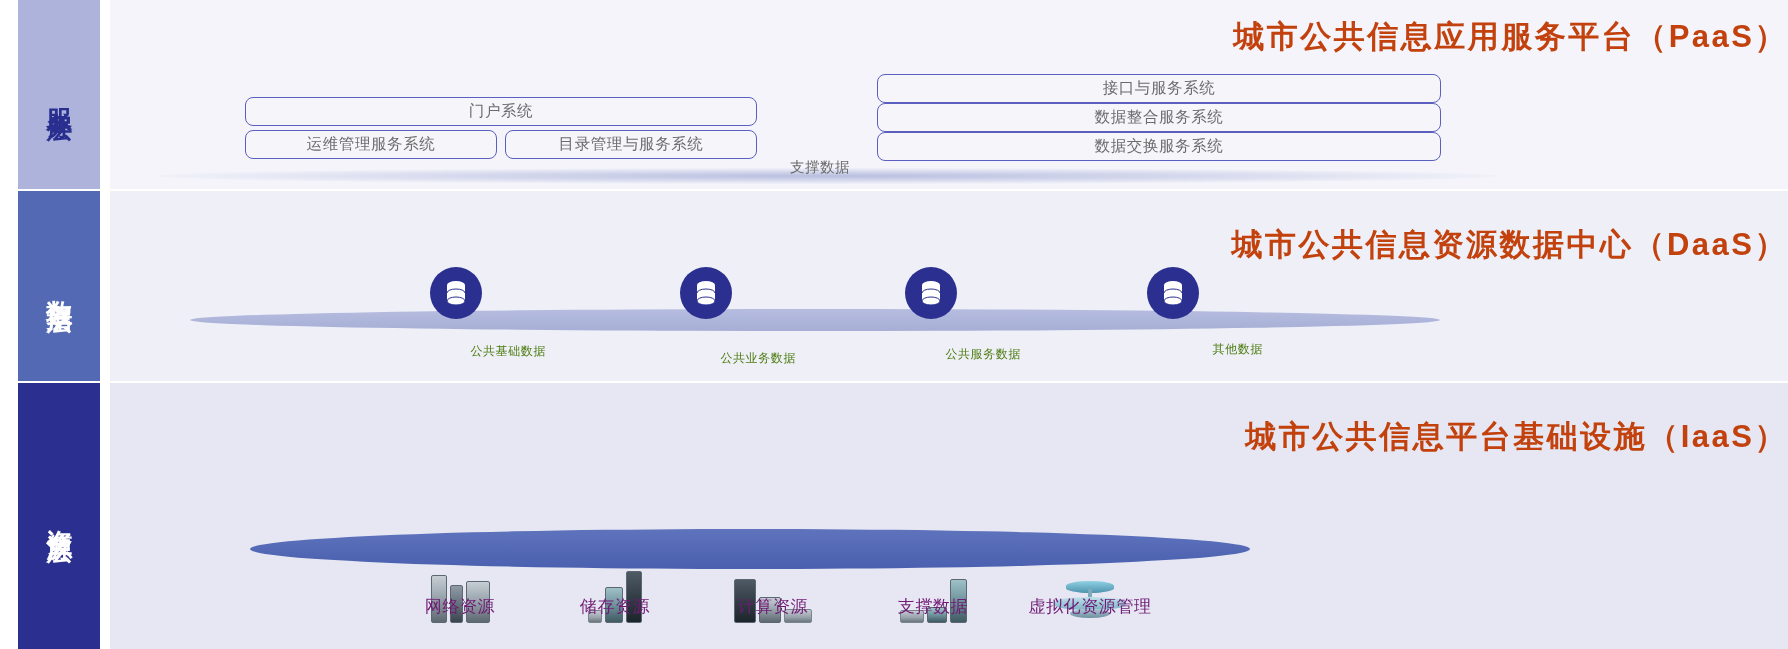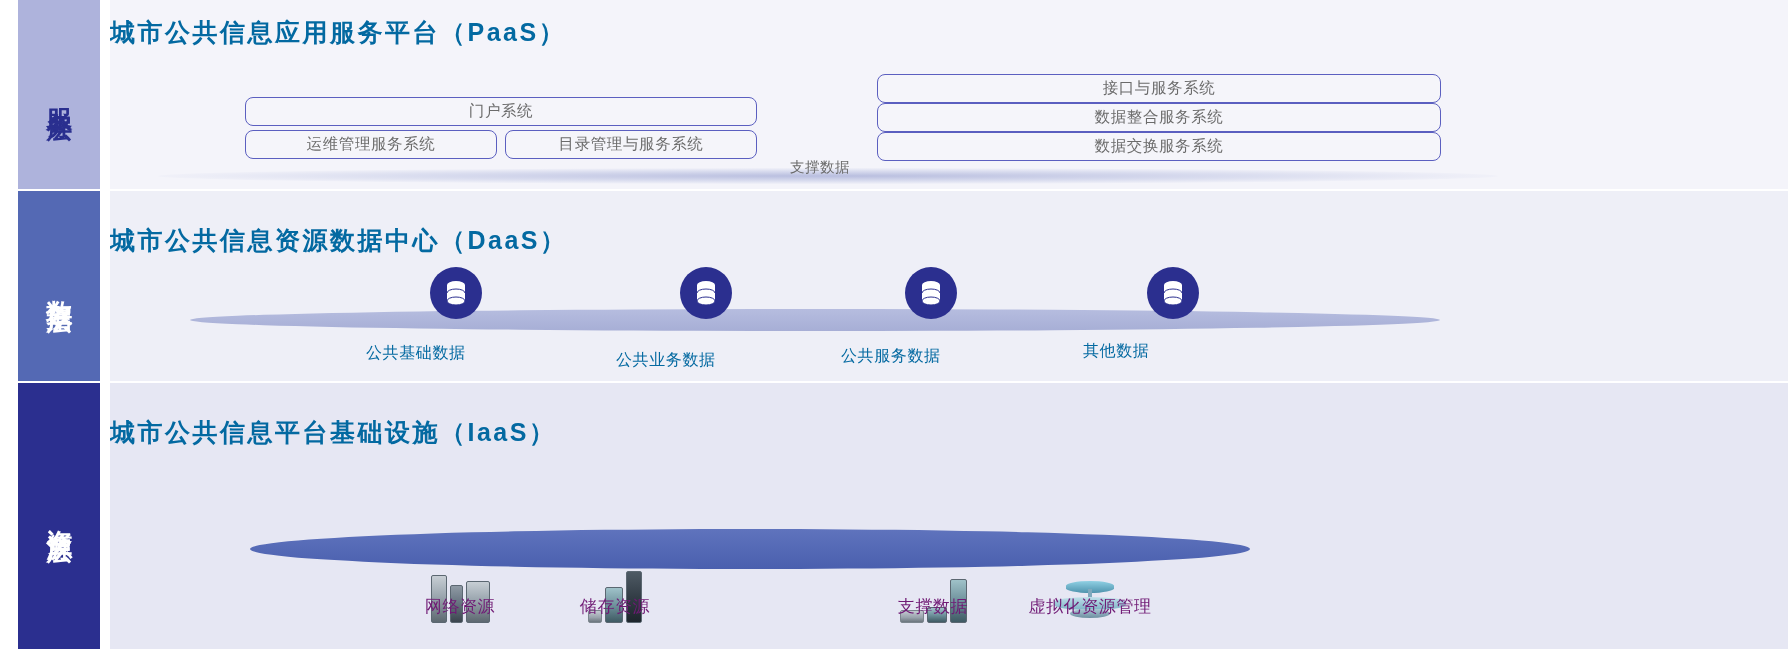--- a/index.html
+++ b/index.html
@@ -57,24 +57,24 @@
     width: 1678px;
     overflow: hidden;
   }
   #panel-service  { top: 0px;   height: 189px; background: #f4f4fa; }
   #panel-data     { top: 191px; height: 190px; background: #eeeff7; }
   #panel-resource { top: 383px; height: 266px; background: #e6e7f3; }
 
   .panel-title {
     position: absolute;
     left: 0; right: 0;
-    text-align: left;
+    text-align: right;
     font-weight: bold;
-    color: #0369a1;
-    font-size: 25px;
+    color: #c2410c;
+    font-size: 31px;
     letter-spacing: 2.5px;
   }
   #title-service  { top: 16px; }
   #title-data     { top: 33px; }
   #title-resource { top: 33px; }
 
   
   .pill {
     position: absolute;
     border: 1.4px solid #5b5fc0;
@@ -147,23 +147,23 @@
     position: absolute;
     left: 50%; top: 50%;
     transform: translate(-50%,-50%);
     width: 22px; height: 26px;
   }
   .db-label {
     position: absolute;
     top: 155px;
     width: 180px;
     margin-left: -64px;
-    text-align: left;
-    color: #0369a1;
-    font-size: 16px;
+    text-align: right;
+    color: #4d7c0f;
+    font-size: 12px;
     letter-spacing: 0.6px;
   }
   #db0 { left: 320px; } #lb0 { left: 320px; top: 152px; }
   #db1 { left: 570px; } #lb1 { left: 570px; top: 159px; }
   #db2 { left: 795px; } #lb2 { left: 795px; top: 155px; }
   #db3 { left: 1037px;} #lb3 { left: 1037px; top: 150px; }
 
   
   #resource-ellipse {
     position: absolute;
@@ -356,20 +356,28 @@
 
     <div class="res-node" id="res1">
       <div class="res-art">
         <div class="box-flat" style="width:14px;height:13px;"></div>
         <div class="rack teal" style="width:18px;height:36px;"></div>
         <div class="rack dark" style="width:16px;height:52px;"></div>
       </div>
       <div class="res-label">储存资源</div>
     </div>
 
+    <div class="res-node" id="res2">
+      <div class="res-art">
+        <div class="rack dark" style="width:22px;height:44px;"></div>
+        <div class="rack light" style="width:22px;height:26px;"></div>
+        <div class="box-flat" style="width:28px;height:14px;"></div>
+      </div>
+      <div class="res-label">计算资源</div>
+    </div>
 
     <div class="res-node" id="res3">
       <div class="res-art">
         <div class="box-flat" style="width:24px;height:13px;"></div>
         <div class="rack teal" style="width:20px;height:16px;"></div>
         <div class="rack teal" style="width:17px;height:44px;"></div>
       </div>
       <div class="res-label">支撑数据</div>
     </div>
 

